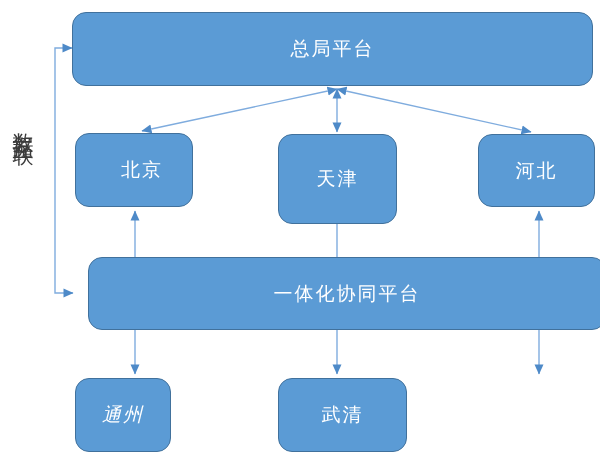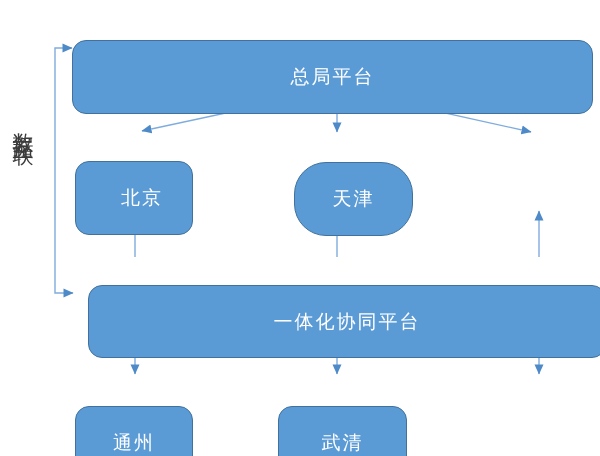--- a/index.html
+++ b/index.html
@@ -35,28 +35,27 @@
     background: var(--box-fill, #5b9bd5);
     border: 1.6px solid var(--box-border, #41719c);
     border-radius: 14px;
     color: var(--box-text, #fff);
     display: flex;
     align-items: center;
     justify-content: center;
     font-size: 19px;
     letter-spacing: 2px;
     z-index: 2;
-    margin-top: 28px;
   }
   #node-top-platform   { left: 72px;  top: 12px;  width: 521px; height: 74px; }
   #node-beijing        { left: 75px;  top: 133px; width: 118px; height: 74px; padding-left: 16px; }
-  #node-tianjin        { left: 294px; top: 134px; width: 119px; height: 74px; border-radius: 32px; }
+  #node-tianjin        { left: 278px; top: 134px; width: 119px; height: 90px; }
   #node-hebei          { left: 478px; top: 134px; width: 117px; height: 73px; }
   #node-integrated     { left: 88px;  top: 257px; width: 518px; height: 73px; }
-  #node-tongzhou       { left: 75px;  top: 378px; width: 118px; height: 74px; }
+  #node-tongzhou       { left: 75px;  top: 378px; width: 96px; height: 74px; font-style: italic; }
   #node-wuqing         { left: 278px; top: 378px; width: 129px; height: 74px; }
   #node-langfang       { left: 478px; top: 378px; width: 117px; height: 74px; }
   #side-label {
     position: absolute;
     left: 9px;
     top: 116px;
     writing-mode: vertical-lr;
     text-orientation: upright;
     font-size: 21px;
     letter-spacing: 4px;
@@ -90,19 +89,20 @@
     <path class="connector" d="M337,330 L337,374" marker-end="url(#ah)"></path>
     <path class="connector" d="M539,330 L539,374" marker-end="url(#ah)"></path>
   </svg>
 
   <div id="side-label">数据互联</div>
 
   <div class="node" id="node-top-platform">总局平台</div>
 
   <div class="node" id="node-beijing">北京</div>
   <div class="node" id="node-tianjin">天津</div>
+  <div class="node" id="node-hebei">河北</div>
 
   <div class="node" id="node-integrated">一体化协同平台</div>
 
   <div class="node" id="node-tongzhou">通州</div>
   <div class="node" id="node-wuqing">武清</div>
 
 </div>
 
 </body></html>

